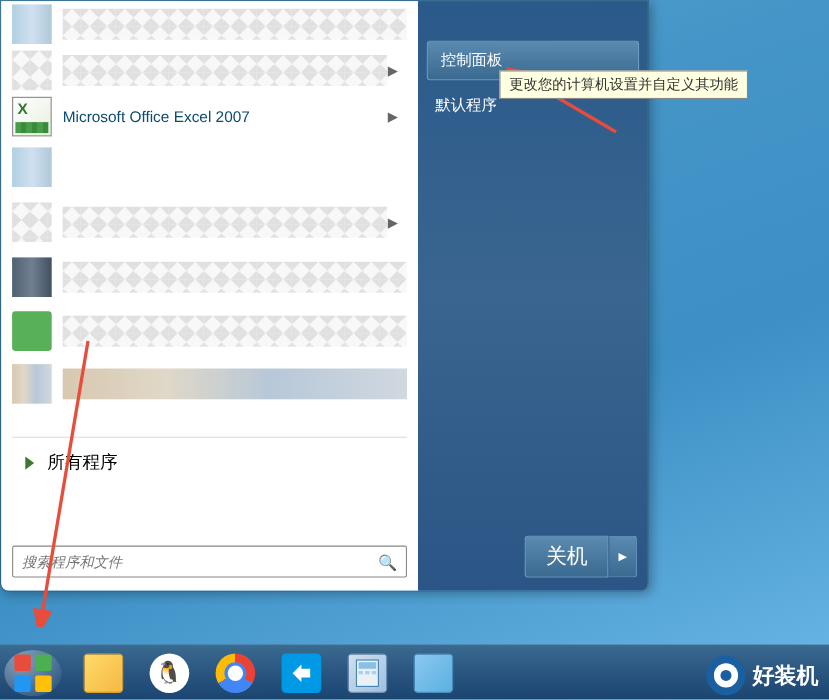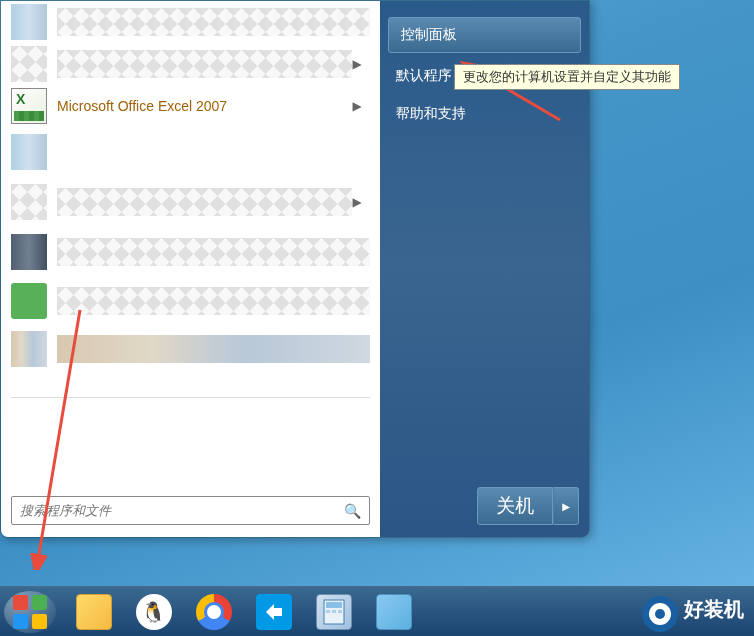--- a/index.html
+++ b/index.html
@@ -67,21 +67,21 @@
       margin-right: 10px;
       flex-shrink: 0;
       display: flex;
       align-items: center;
       justify-content: center;
     }
     
     .program-label {
       flex: 1;
       font-size: 14px;
-      color: #a16207;
+      color: #0c4a6e;
     }
     
     .submenu-arrow {
       color: #666;
       font-size: 12px;
       margin-right: 8px;
     }
     
     .pixelated {
       background-image: 
@@ -176,21 +176,21 @@
       top: 50%;
       transform: translateY(-50%);
       color: #2c5aa0;
       font-size: 14px;
     }
     
     .right-panel {
       width: 210px;
       height: 100%;
       background: linear-gradient(180deg, #2a5a8a 0%, #3a6590 50%, #2a5585 100%);
-      padding-top: 12px;
+      padding-top: 32px;
     }
     
     .right-item {
       padding: 10px 16px;
       color: #fff;
       font-size: 14px;
       cursor: pointer;
       white-space: nowrap;
     }
     
@@ -374,20 +374,21 @@
     .tb-folder {
       background: linear-gradient(135deg, #8ac9f0 0%, #5bb0e0 100%);
       border: 1px solid #4a90c0;
     }
     
     .watermark {
       position: absolute;
       bottom: 4px;
       right: 10px;
       display: flex;
+      align-items: center;
       z-index: 200;
     }
     
     .watermark-icon {
       width: 36px;
       height: 36px;
       border-radius: 50%;
       background: #1a5fa0;
       display: flex;
       align-items: center;
@@ -476,32 +477,35 @@
 
       <div class="program-item" style="height:48px;">
         <div class="program-icon pixelated-mixed pixel-icon-only"></div>
         <div class="program-label pixelated-mixed pixel-row-small" style="width:180px;"></div>
       </div>
 
       <div style="height:20px;"></div>
 
       <div class="separator"></div>
 
+      <div class="all-programs">
+        <div class="all-programs-arrow"></div>
+        <span>所有程序</span>
+      </div>
     </div>
 
     <div class="search-box">
       <input type="text" class="search-input" placeholder="搜索程序和文件" style="">
       <span class="search-icon">🔍</span>
     </div>
   </div>
 
   <div class="right-panel">
     <div class="right-item-highlighted">控制面板</div>
     <div class="right-item">默认程序</div>
-    <div class="right-item">帮助和支持</div>
 
     <div class="shutdown-area">
       <button class="shutdown-btn">关机</button>
       <button class="shutdown-arrow">▶</button>
     </div>
   </div>
 </div>
 
 <div class="tooltip">更改您的计算机设置并自定义其功能</div>
 

